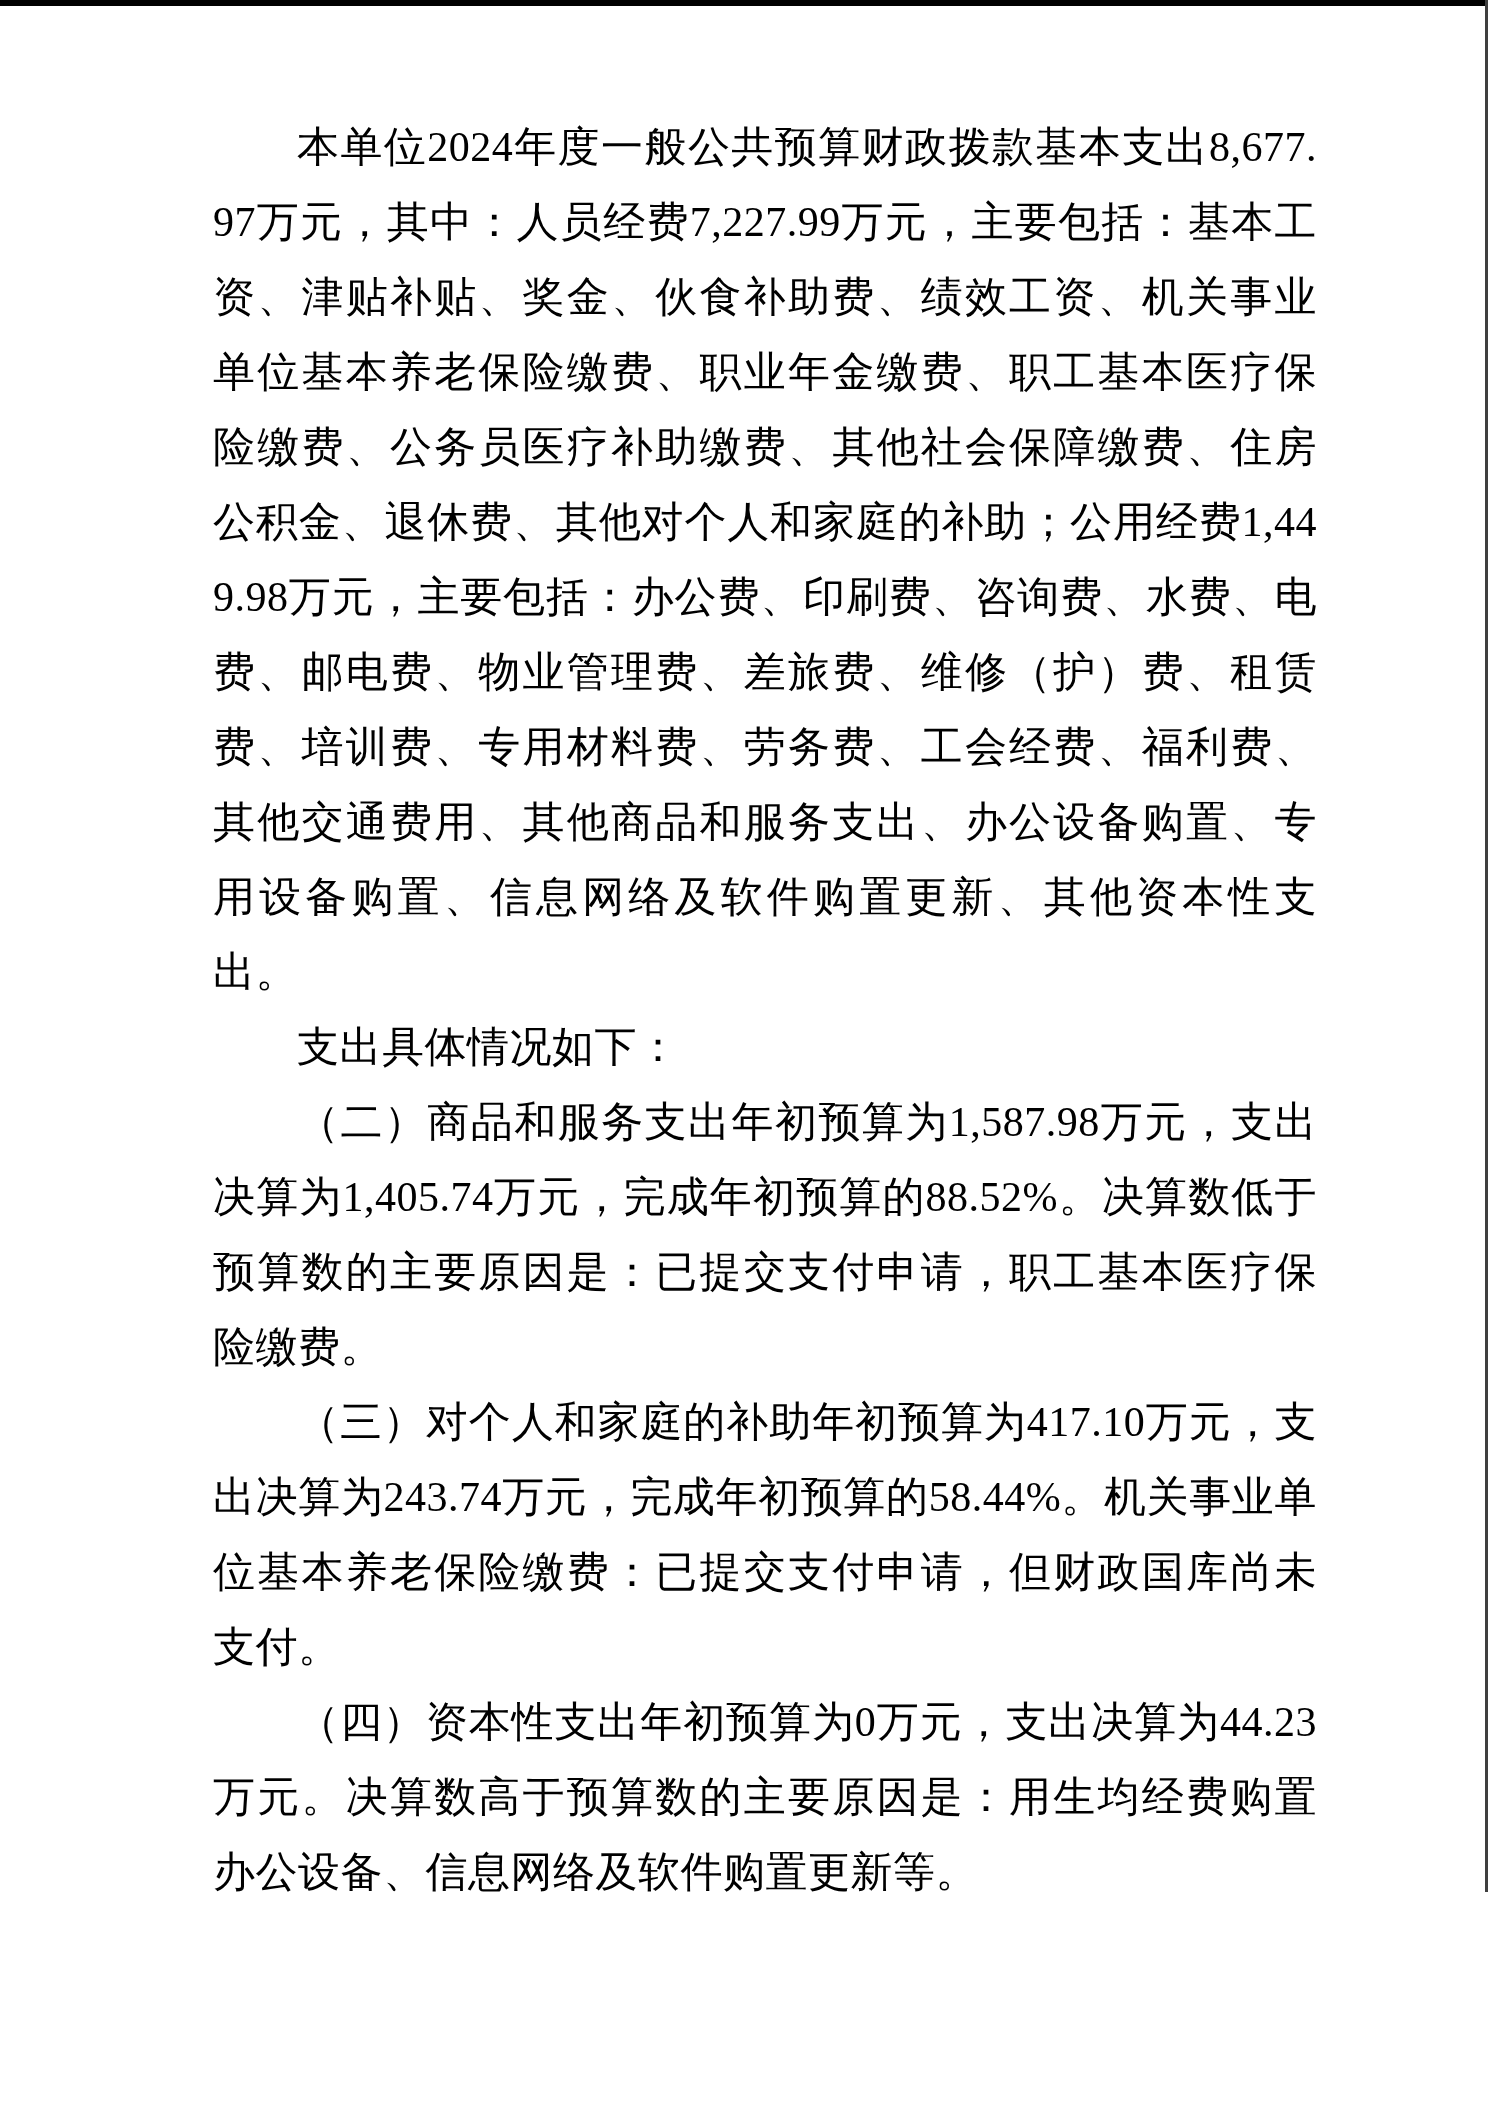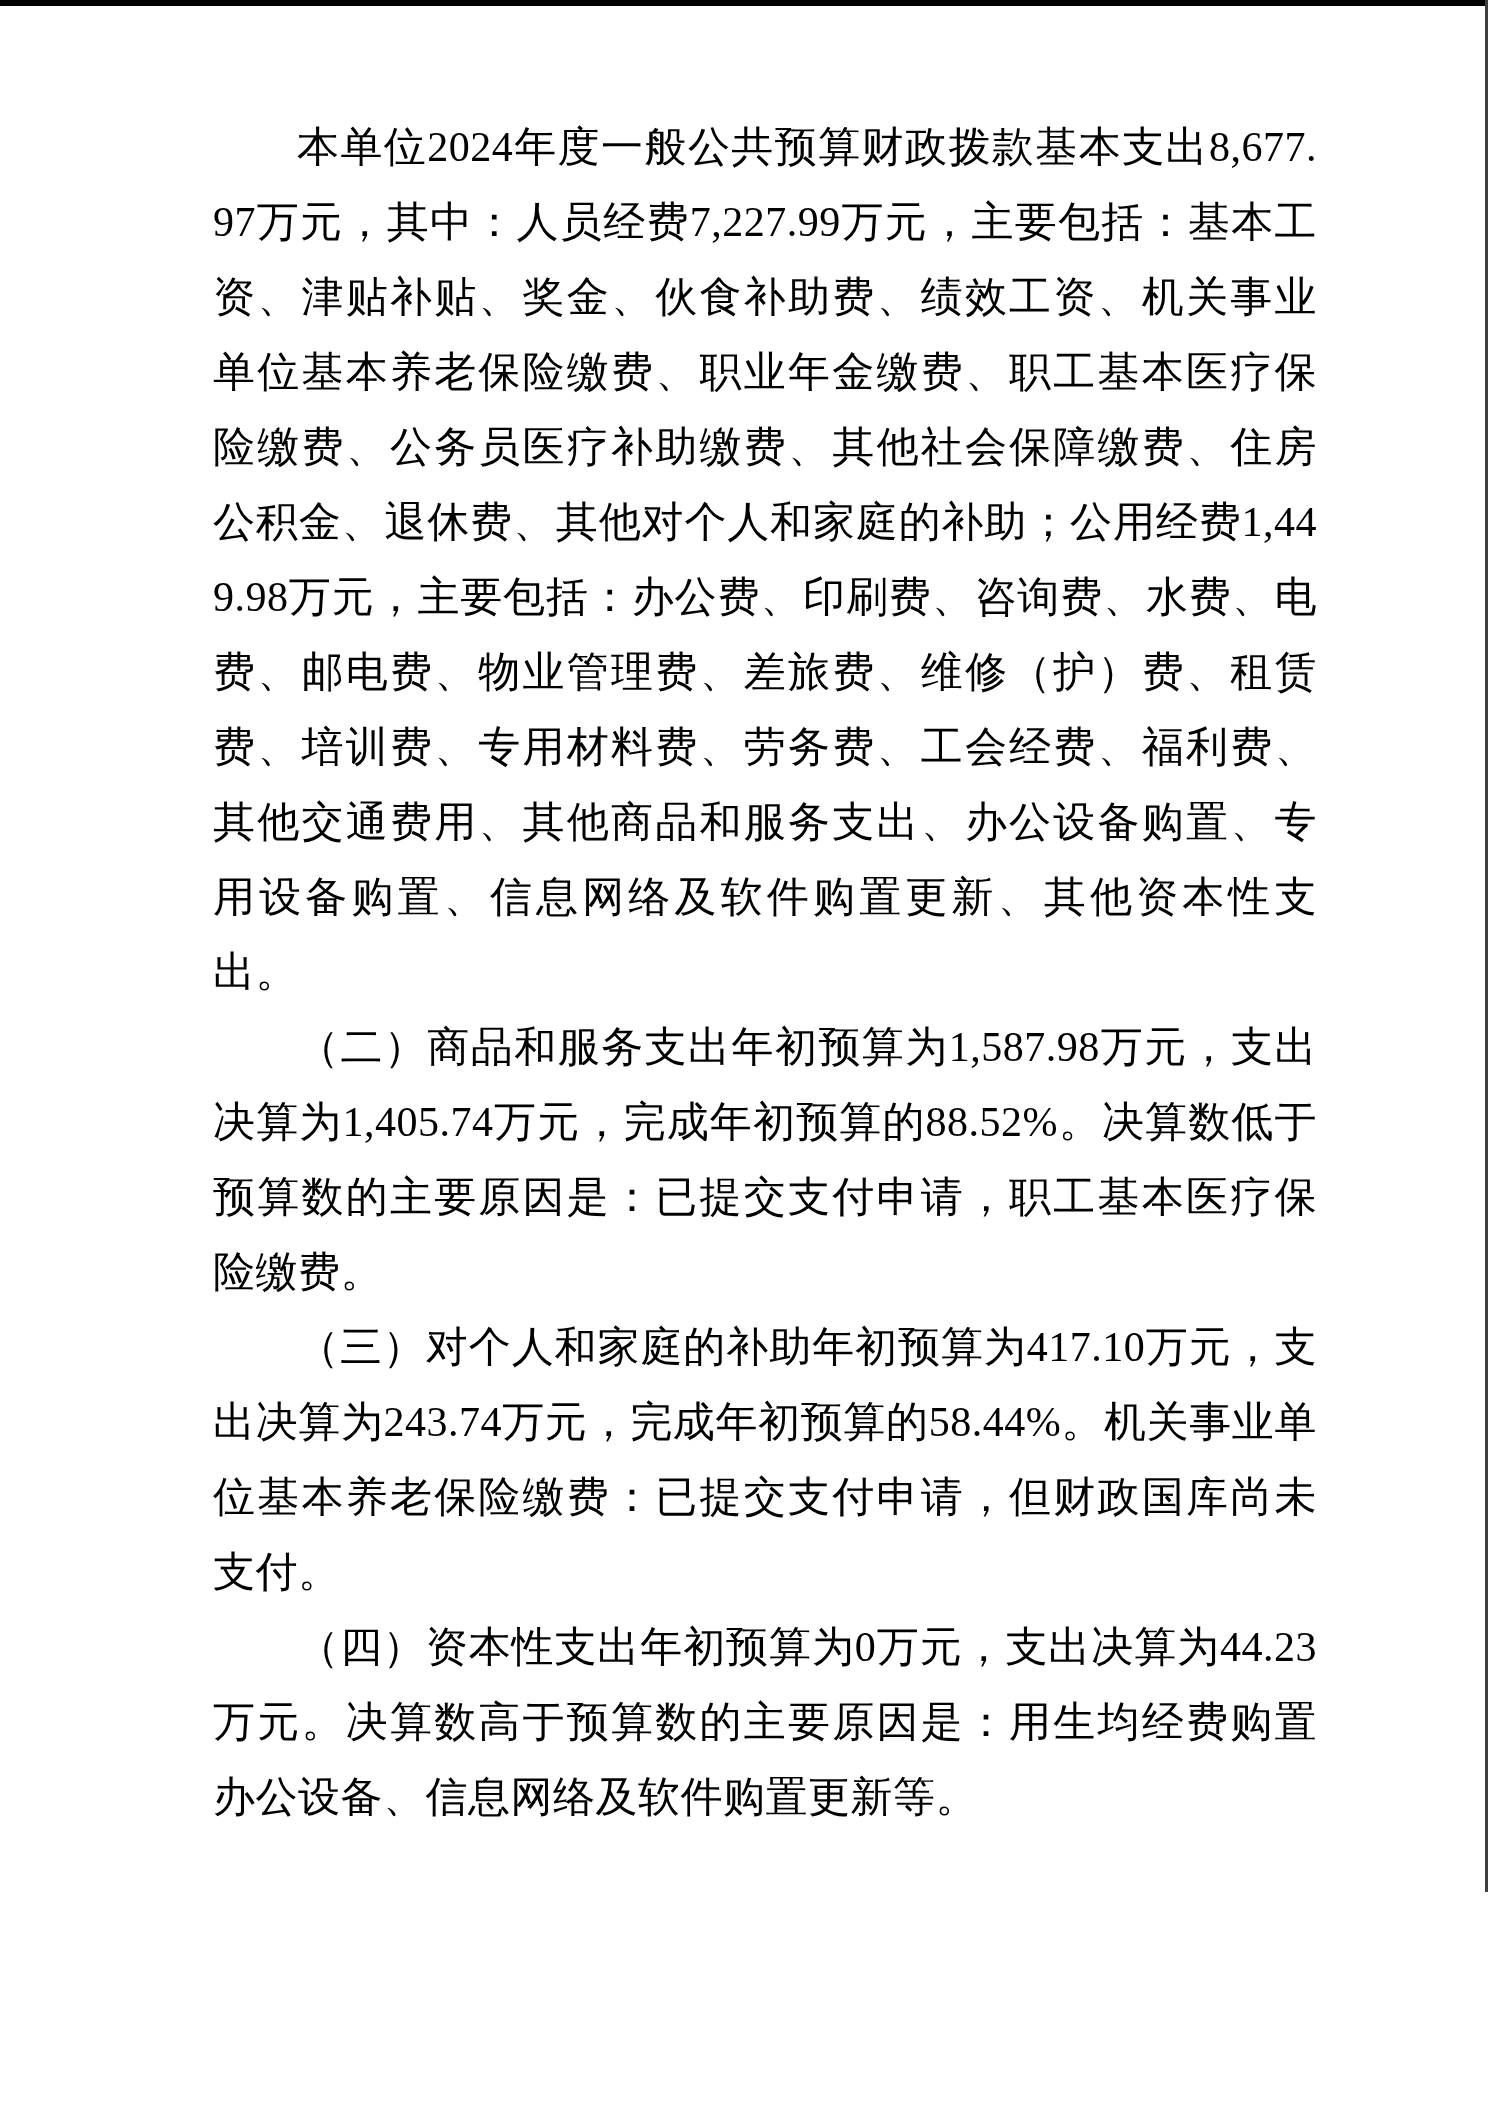--- a/index.html
+++ b/index.html
@@ -57,19 +57,20 @@
 </style>
 </head>
 <body>
 
 <div class="page">
   <div class="edge-top"></div>
   <div class="edge-right"></div>
 
   <div class="text-block">
       <p class="para">本单位2024年度一般公共预算财政拨款基本支出8,677.97万元，其中：人员经费7,227.99万元，主要包括：基本工资、津贴补贴、奖金、伙食补助费、绩效工资、机关事业单位基本养老保险缴费、职业年金缴费、职工基本医疗保险缴费、公务员医疗补助缴费、其他社会保障缴费、住房公积金、退休费、其他对个人和家庭的补助；公用经费1,449.98万元，主要包括：办公费、印刷费、咨询费、水费、电费、邮电费、物业管理费、差旅费、维修（护）费、租赁费、培训费、专用材料费、劳务费、工会经费、福利费、其他交通费用、其他商品和服务支出、办公设备购置、专用设备购置、信息网络及软件购置更新、其他资本性支出。</p>
+      <p class="para">支出具体情况如下：</p>
       <p class="para">（二）商品和服务支出年初预算为1,587.98万元，支出决算为1,405.74万元，完成年初预算的88.52%。决算数低于预算数的主要原因是：已提交支付申请，职工基本医疗保险缴费。</p>
       <p class="para">（三）对个人和家庭的补助年初预算为417.10万元，支出决算为243.74万元，完成年初预算的58.44%。机关事业单位基本养老保险缴费：已提交支付申请，但财政国库尚未支付。</p>
       <p class="para">（四）资本性支出年初预算为0万元，支出决算为44.23万元。决算数高于预算数的主要原因是：用生均经费购置办公设备、信息网络及软件购置更新等。</p>
     </div>
 
   <div class="page-number">- 21 -</div>
 </div>
 
 </body></html>

